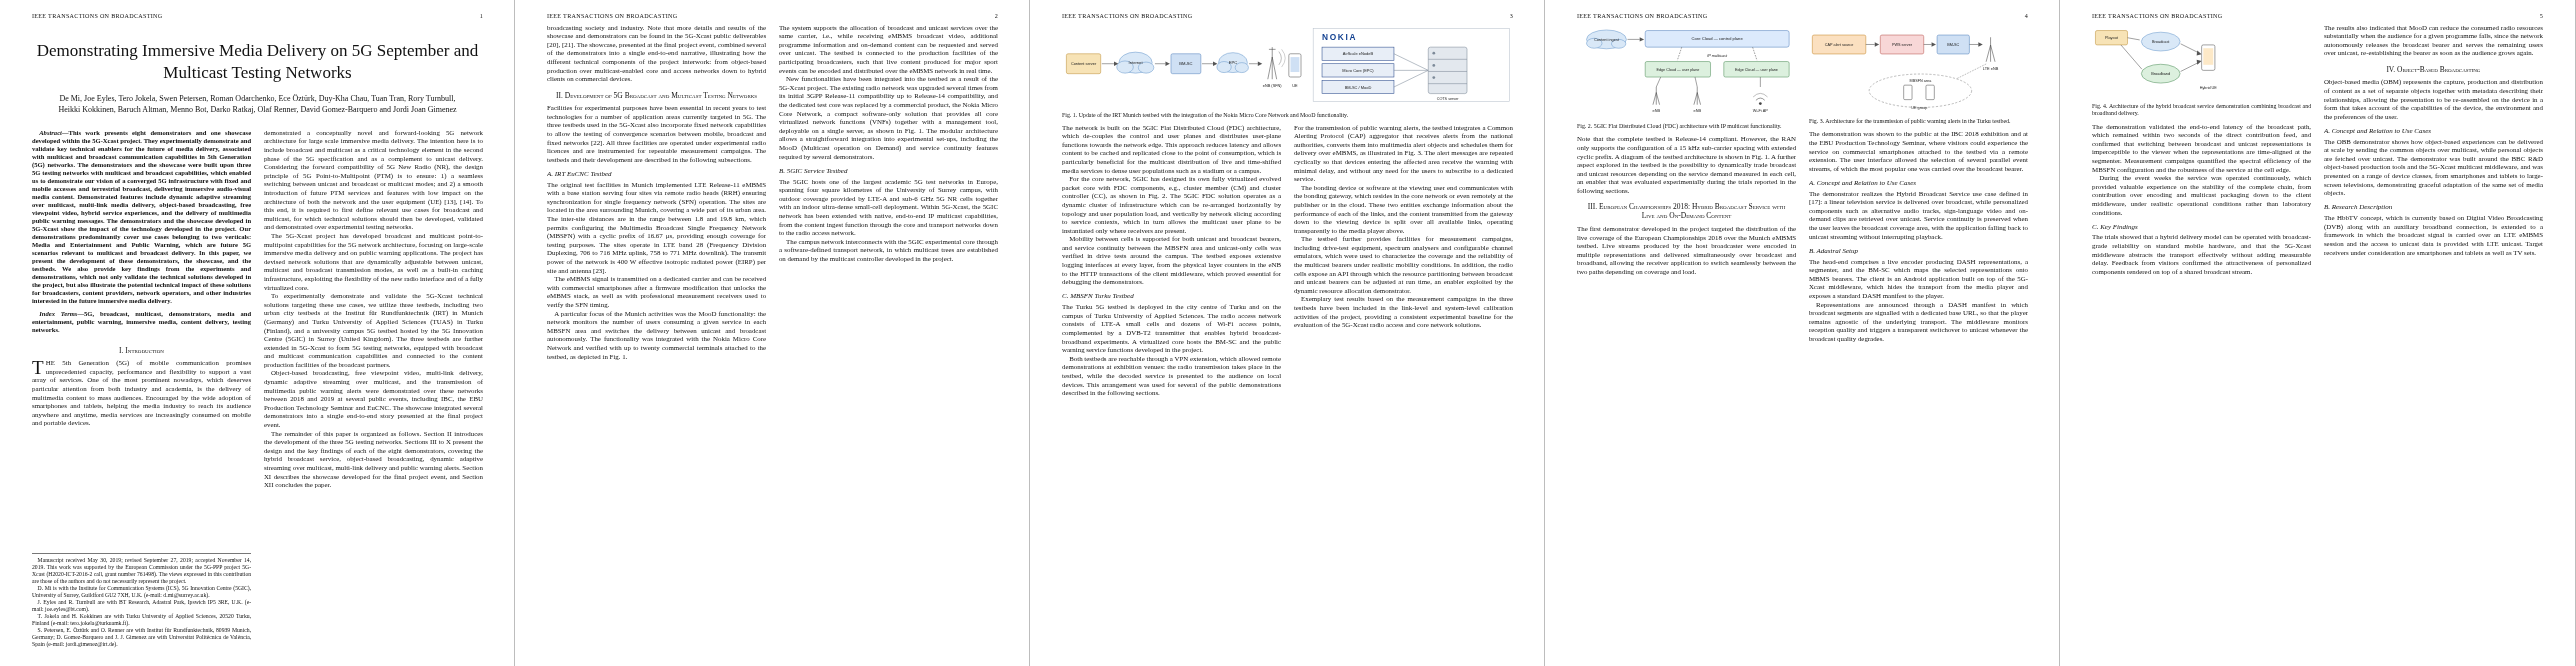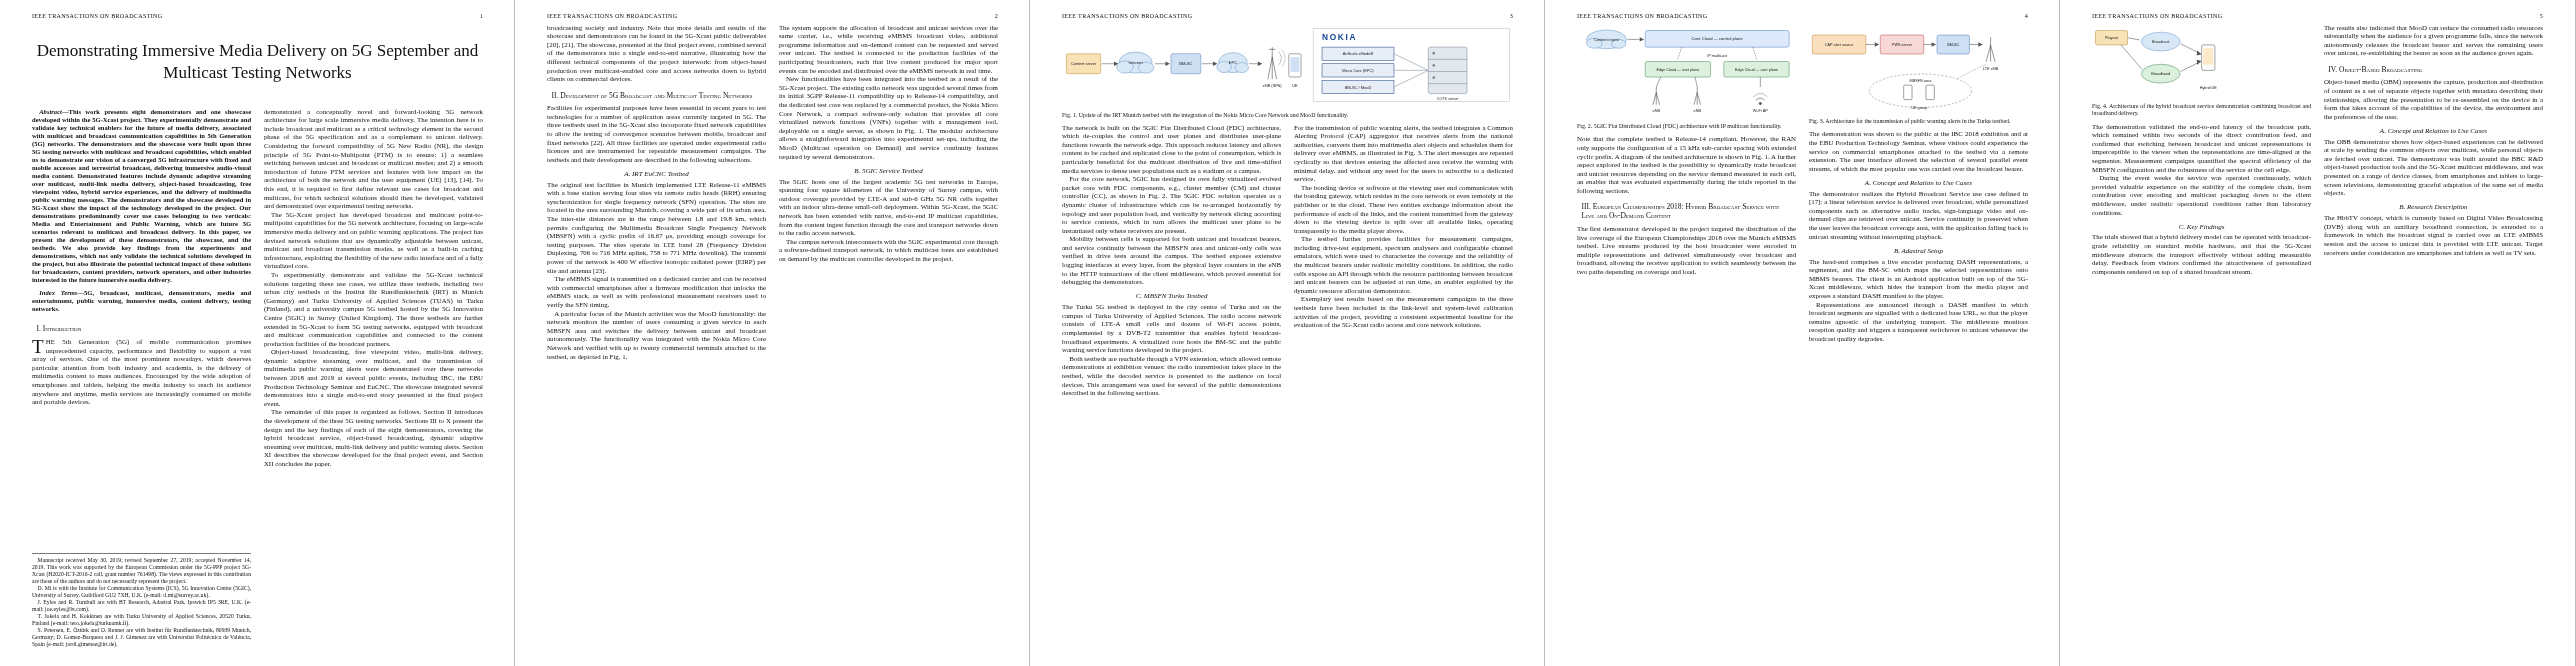--- a/index.html
+++ b/index.html
@@ -11,23 +11,23 @@
   .title-block{text-align:center;margin:16.7px 0 13.3px;}
   h1{font-weight:normal;font-size:17px;line-height:22px;margin:0 0 10px;}
   .authors{font-size:8px;line-height:10.6px;padding:0 16.7px;}
   .cols{display:flex;gap:12.8px;flex:1;min-height:0;overflow:hidden;}
   .col{width:220px;display:flex;flex-direction:column;font-size:6.9px;line-height:8.6px;
        text-align:justify;overflow:hidden;}
   .para{margin:0;text-indent:7.2px;}
   .noindent{text-indent:0;}
   .abstract,.index{font-weight:bold;font-size:6.6px;line-height:8px;margin:0 0 5px;text-indent:7.2px;text-align:justify;}
   .lead{font-style:italic;}
-  .sec-heading{font-variant:small-caps;font-weight:normal;font-size:7.5px;text-align:left;
+  .sec-heading{font-variant:small-caps;font-weight:normal;font-size:7.5px;text-align:center;
                margin:6.7px 4.4px 4.4px;line-height:9.2px;}
-  .sub-heading{font-style:italic;font-weight:normal;font-size:7px;margin:5.6px 0 2.2px;text-align:center;}
+  .sub-heading{font-style:italic;font-weight:normal;font-size:7px;margin:5.6px 0 2.2px;text-align:left;}
   .dropcap{float:left;font-size:19px;line-height:15.6px;padding:0.6px 2.2px 0 0;}
   .footnote{margin-top:auto;font-size:5.7px;line-height:7px;border-top:0.3px solid #777;padding-top:2.8px;}
   .footnote p{margin:0;text-indent:5.6px;text-align:justify;}
   .figure{margin:1.1px 0 5.6px;}
   .figure.wide{margin:1.1px 0 4.4px;}
   .fig-caption{font-size:5.9px;line-height:7.2px;text-align:justify;margin-top:2.2px;font-weight:normal;}
   .lbl{font-family:"Liberation Sans","DejaVu Sans",sans-serif;fill:#1c1c1c;}
   .brand{font-family:"Liberation Sans","DejaVu Sans",sans-serif;font-weight:bold;fill:#124191;letter-spacing:3px;}
 </style>
 </head>
@@ -35,20 +35,21 @@
 
 <div class="sheet">
 
   <div class="page">
     <div class="running-head">
       <span>IEEE TRANSACTIONS ON BROADCASTING</span>
       <span>1</span>
     </div>
     <div class="title-block">
       <h1>Demonstrating Immersive Media Delivery on 5G September and Multicast Testing Networks</h1>
+      <div class="authors">De Mi, Joe Eyles, Tero Jokela, Swen Petersen, Roman Odarchenko, Ece Öztürk, Duy-Kha Chau, Tuan Tran, Rory Turnbull, Heikki Kokkinen, Baruch Altman, Menno Bot, Darko Ratkaj, Olaf Renner, David Gomez-Barquero and Jordi Joan Gimenez</div>
     </div>
     <div class="cols">
       <div class="col">
         <p class="abstract"><span class="lead">Abstract—</span><span>This work presents eight demonstrators and one showcase developed within the 5G-Xcast project. They experimentally demonstrate and validate key technical enablers for the future of media delivery, associated with multicast and broadcast communication capabilities in 5th Generation (5G) networks. The demonstrators and the showcase were built upon three 5G testing networks with multicast and broadcast capabilities, which enabled us to demonstrate our vision of a converged 5G infrastructure with fixed and mobile accesses and terrestrial broadcast, delivering immersive audio-visual media content. Demonstrated features include dynamic adaptive streaming over multicast, multi-link media delivery, object-based broadcasting, free viewpoint video, hybrid service experiences, and the delivery of multimedia public warning messages. The demonstrators and the showcase developed in 5G-Xcast show the impact of the technology developed in the project. Our demonstrations predominantly cover use cases belonging to two verticals: Media and Entertainment and Public Warning, which are future 5G scenarios relevant to multicast and broadcast delivery. In this paper, we present the development of these demonstrators, the showcase, and the testbeds. We also provide key findings from the experiments and demonstrations, which not only validate the technical solutions developed in the project, but also illustrate the potential technical impact of these solutions for broadcasters, content providers, network operators, and other industries interested in the future immersive media delivery.</span></p>
         <p class="index"><span class="lead">Index Terms—</span><span>5G, broadcast, multicast, demonstrators, media and entertainment, public warning, immersive media, content delivery, testing networks.</span></p>
         <h2 class="sec-heading">I. Introduction</h2>
         <p class="para noindent"><span class="dropcap">T</span><span>HE 5th Generation (5G) of mobile communication promises unprecedented capacity, performance and flexibility to support a vast array of services. One of the most prominent nowadays, which deserves particular attention from both industry and academia, is the delivery of multimedia content to mass audiences. Encouraged by the wide adoption of smartphones and tablets, helping the media industry to reach its audience anywhere and anytime, media services are increasingly consumed on mobile and portable devices.</span></p>
         <div class="footnote">
           <p>Manuscript received May 30, 2019; revised September 27, 2019; accepted November 14, 2019. This work was supported by the European Commission under the 5G-PPP project 5G-Xcast (H2020-ICT-2016-2 call, grant number 761498). The views expressed in this contribution are those of the authors and do not necessarily represent the project.</p>
           <p>D. Mi is with the Institute for Communication Systems (ICS), 5G Innovation Centre (5GIC), University of Surrey, Guildford GU2 7XH, U.K. (e-mail: d.mi@surrey.ac.uk).</p>

